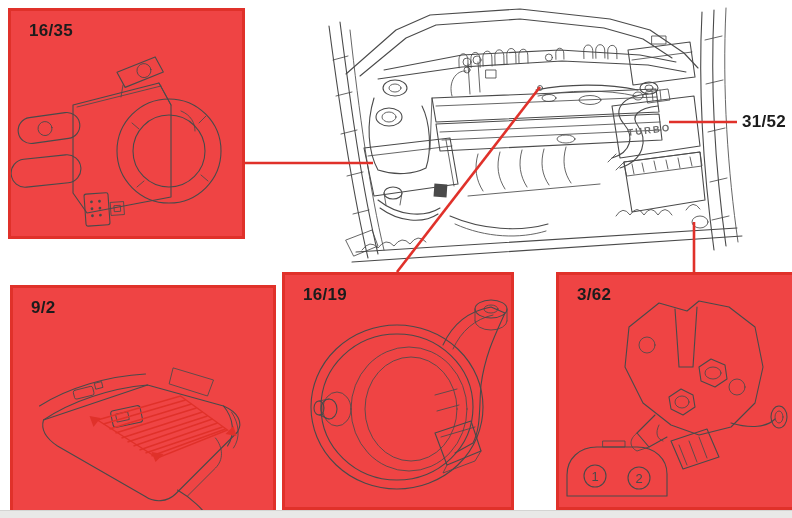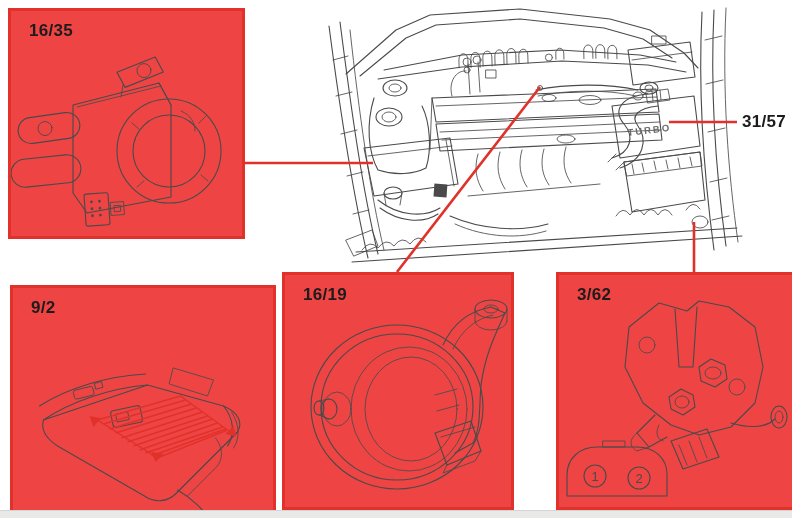--- a/index.html
+++ b/index.html
@@ -144,21 +144,21 @@
       <path class="ink-thin" d="M362,250 q8,-11 16,-2 q8,-11 16,-2 q8,-11 16,-2 q8,-11 16,-2"></path>
       <path class="ink-thin" d="M346,240 L372,230 L378,246 L354,256 Z"></path>
     </g>
 
     <path class="red-line" d="M245,163 L373,163"></path>
     <path class="red-line" d="M540,87 L397,272"></path>
     <path class="red-line" d="M669,122 L737,122"></path>
     <path class="red-line" d="M694,222 L694,273"></path>
   </svg>
 
-  <span class="ref-label">31/57</span>
+  <span class="ref-label">31/52</span>
 
   <div class="callout-box" style="left:8px;top:8px;width:237px;height:231px;">
     <span class="box-label">16/35</span>
     <svg class="boxsvg" viewBox="0 0 231 225">
       <path class="ink" d="M62,94 L148,72 L160,94 L160,186 L76,202 L62,182 Z"></path>
       <path class="ink-thin" d="M148,72 L160,94 M66,96 L150,75"></path>
       <circle class="ink" cx="158" cy="140" r="52"></circle>
       <circle class="ink" cx="158" cy="140" r="36"></circle>
       <path class="ink-thin" d="M195,105 L188,112 M121,112 L128,118 M126,176 L133,170 M197,170 L190,164"></path>
       <path class="ink-thin" d="M170,100 C180,104 184,112 184,120"></path>

